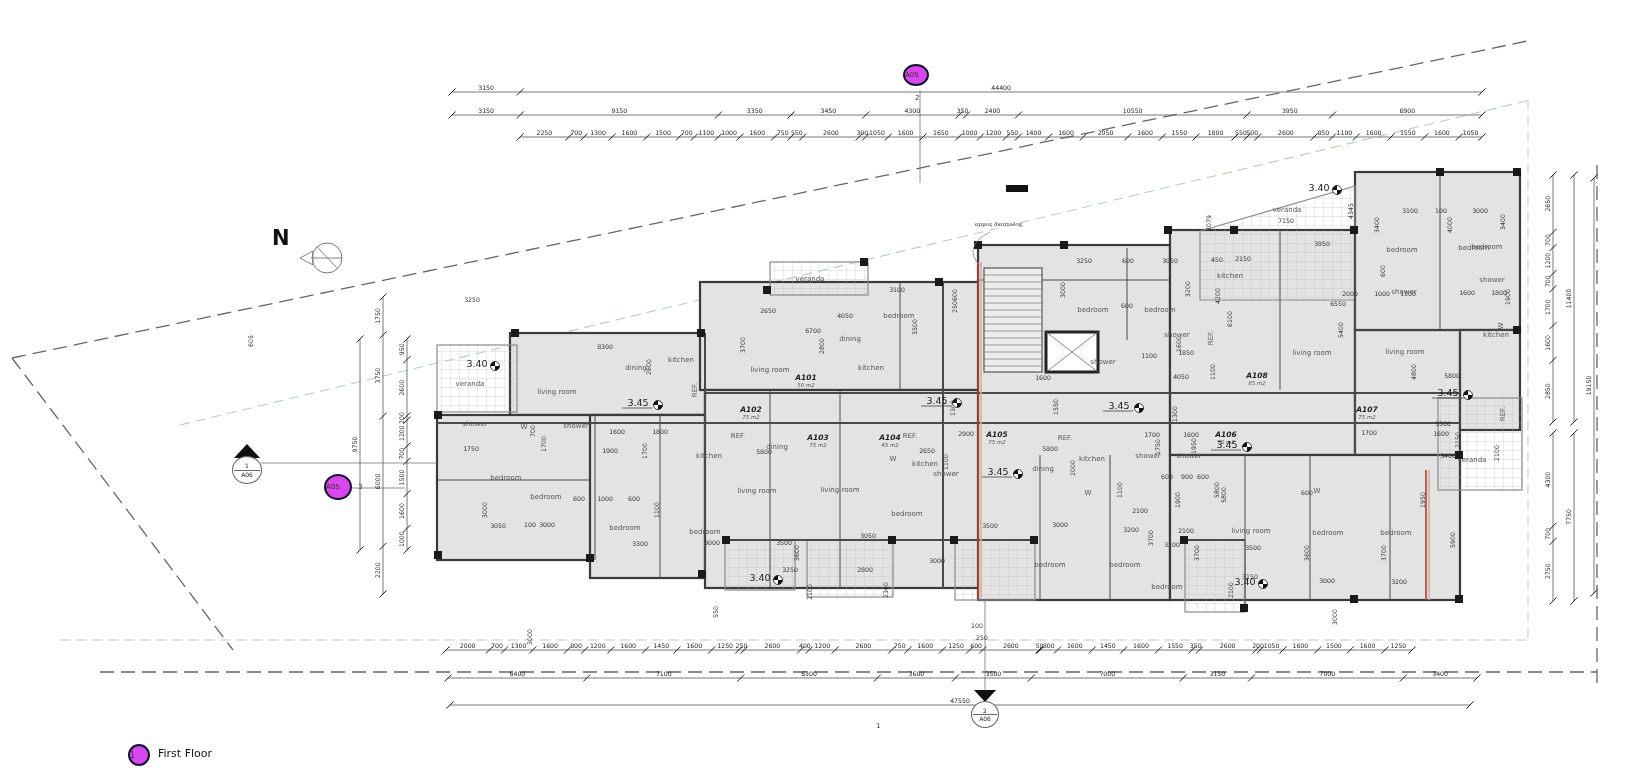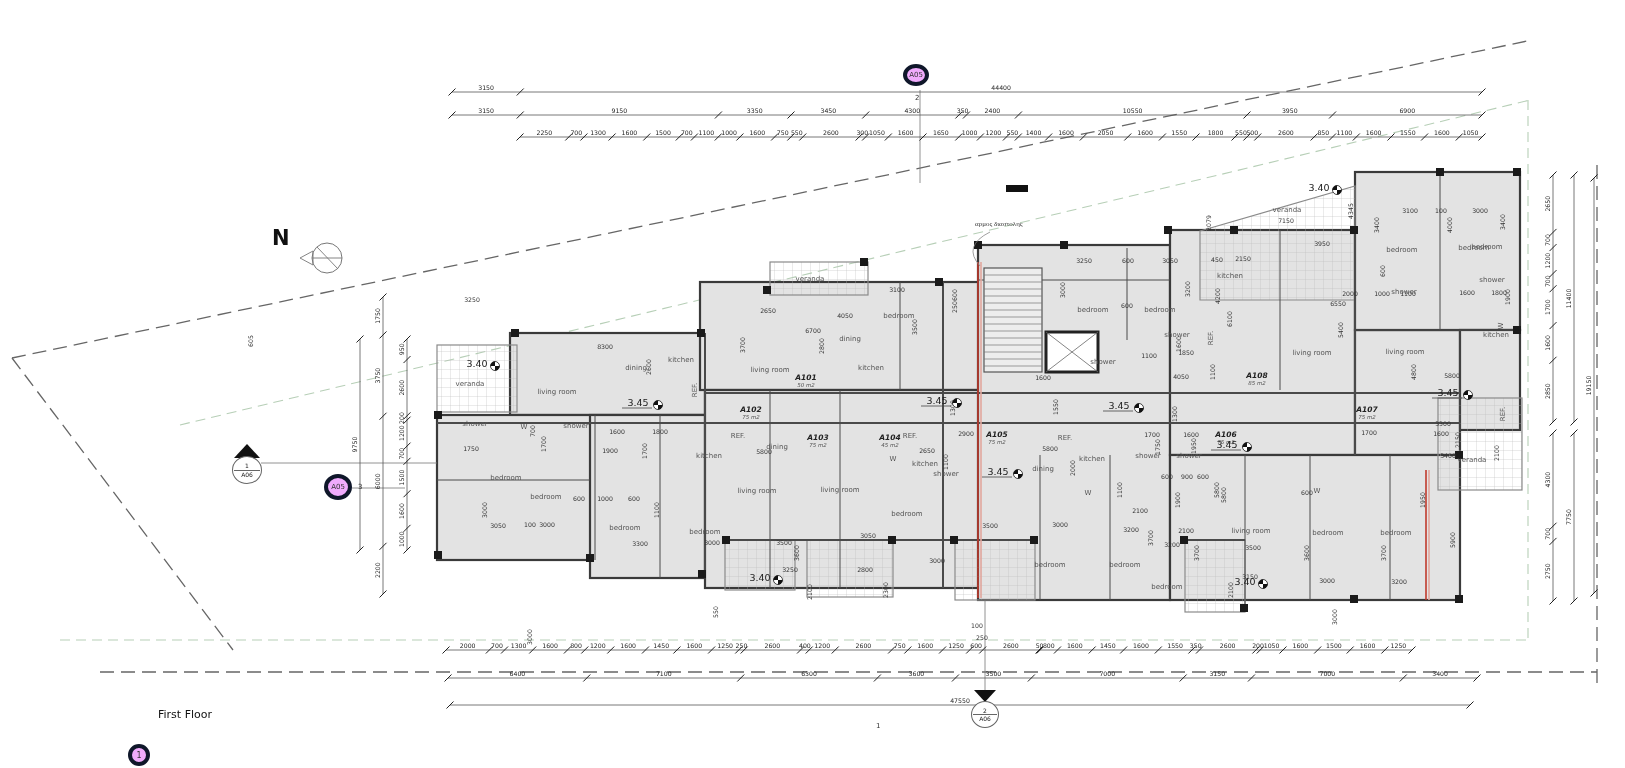--- a/index.html
+++ b/index.html
@@ -1,20 +1,20 @@
 <!DOCTYPE html>
 <html><head>
 <meta charset="utf-8">
 <style>
   html,body{margin:0;padding:0;background:#fff;}
   #stage{position:relative;width:1625px;height:768px;background:#fff;overflow:hidden;
          font-family:"DejaVu Sans",sans-serif;}
   #plan{position:absolute;left:0;top:0;}
-  .bub{position:absolute;border:4px solid #0f172a;border-radius:50%;background:#f0abfc;
-       display:flex;align-items:center;justify-content:center;font-size:7px;color:#333;box-sizing:border-box;}
+  .bub{position:absolute;border:2px solid #0f172a;border-radius:50%;background:#d946ef;
+       display:flex;align-items:center;font-size:7px;color:#333;box-sizing:border-box;}
   .sec{position:absolute;border:1px solid #666;border-radius:50%;background:#fff;display:flex;
        flex-direction:column;align-items:center;justify-content:center;font-size:6px;color:#222;box-sizing:border-box;}
   .sec .half-top{border-bottom:1px solid #666;width:92%;text-align:center;line-height:1.25;}
   .sec .half-bot{width:92%;text-align:center;line-height:1.25;}
   .tri-up{position:absolute;width:0;height:0;border-left:13px solid transparent;
           border-right:13px solid transparent;border-bottom:14px solid #111;}
   .tri-down{position:absolute;width:0;height:0;border-left:11px solid transparent;
             border-right:11px solid transparent;border-top:12px solid #111;}
   .north-n{position:absolute;font-size:21px;font-weight:bold;color:#111;}
   .greek{position:absolute;font-size:7px;color:#333;}
@@ -668,14 +668,14 @@
     <span class="half-top">2</span>
     <span class="half-bot">A06</span>
   </div>
   <div class="smallnum" style="left:876px;top:722px;">1</div>
 
   <div class="greek" style="left:975px;top:220px;font-family:Liberation Serif, serif;">αρμος διαστολης</div>
 
   <div class="bub" style="left:128px;top:744px;width:22px;height:22px;font-size:8px;">
       <span>1</span>
     </div>
-  <div class="titleline" style="left:158px;top:708px;">First Floor</div>
+  <div class="titleline" style="left:158px;top:747px;">First Floor</div>
 </div>
 
 </body></html>

